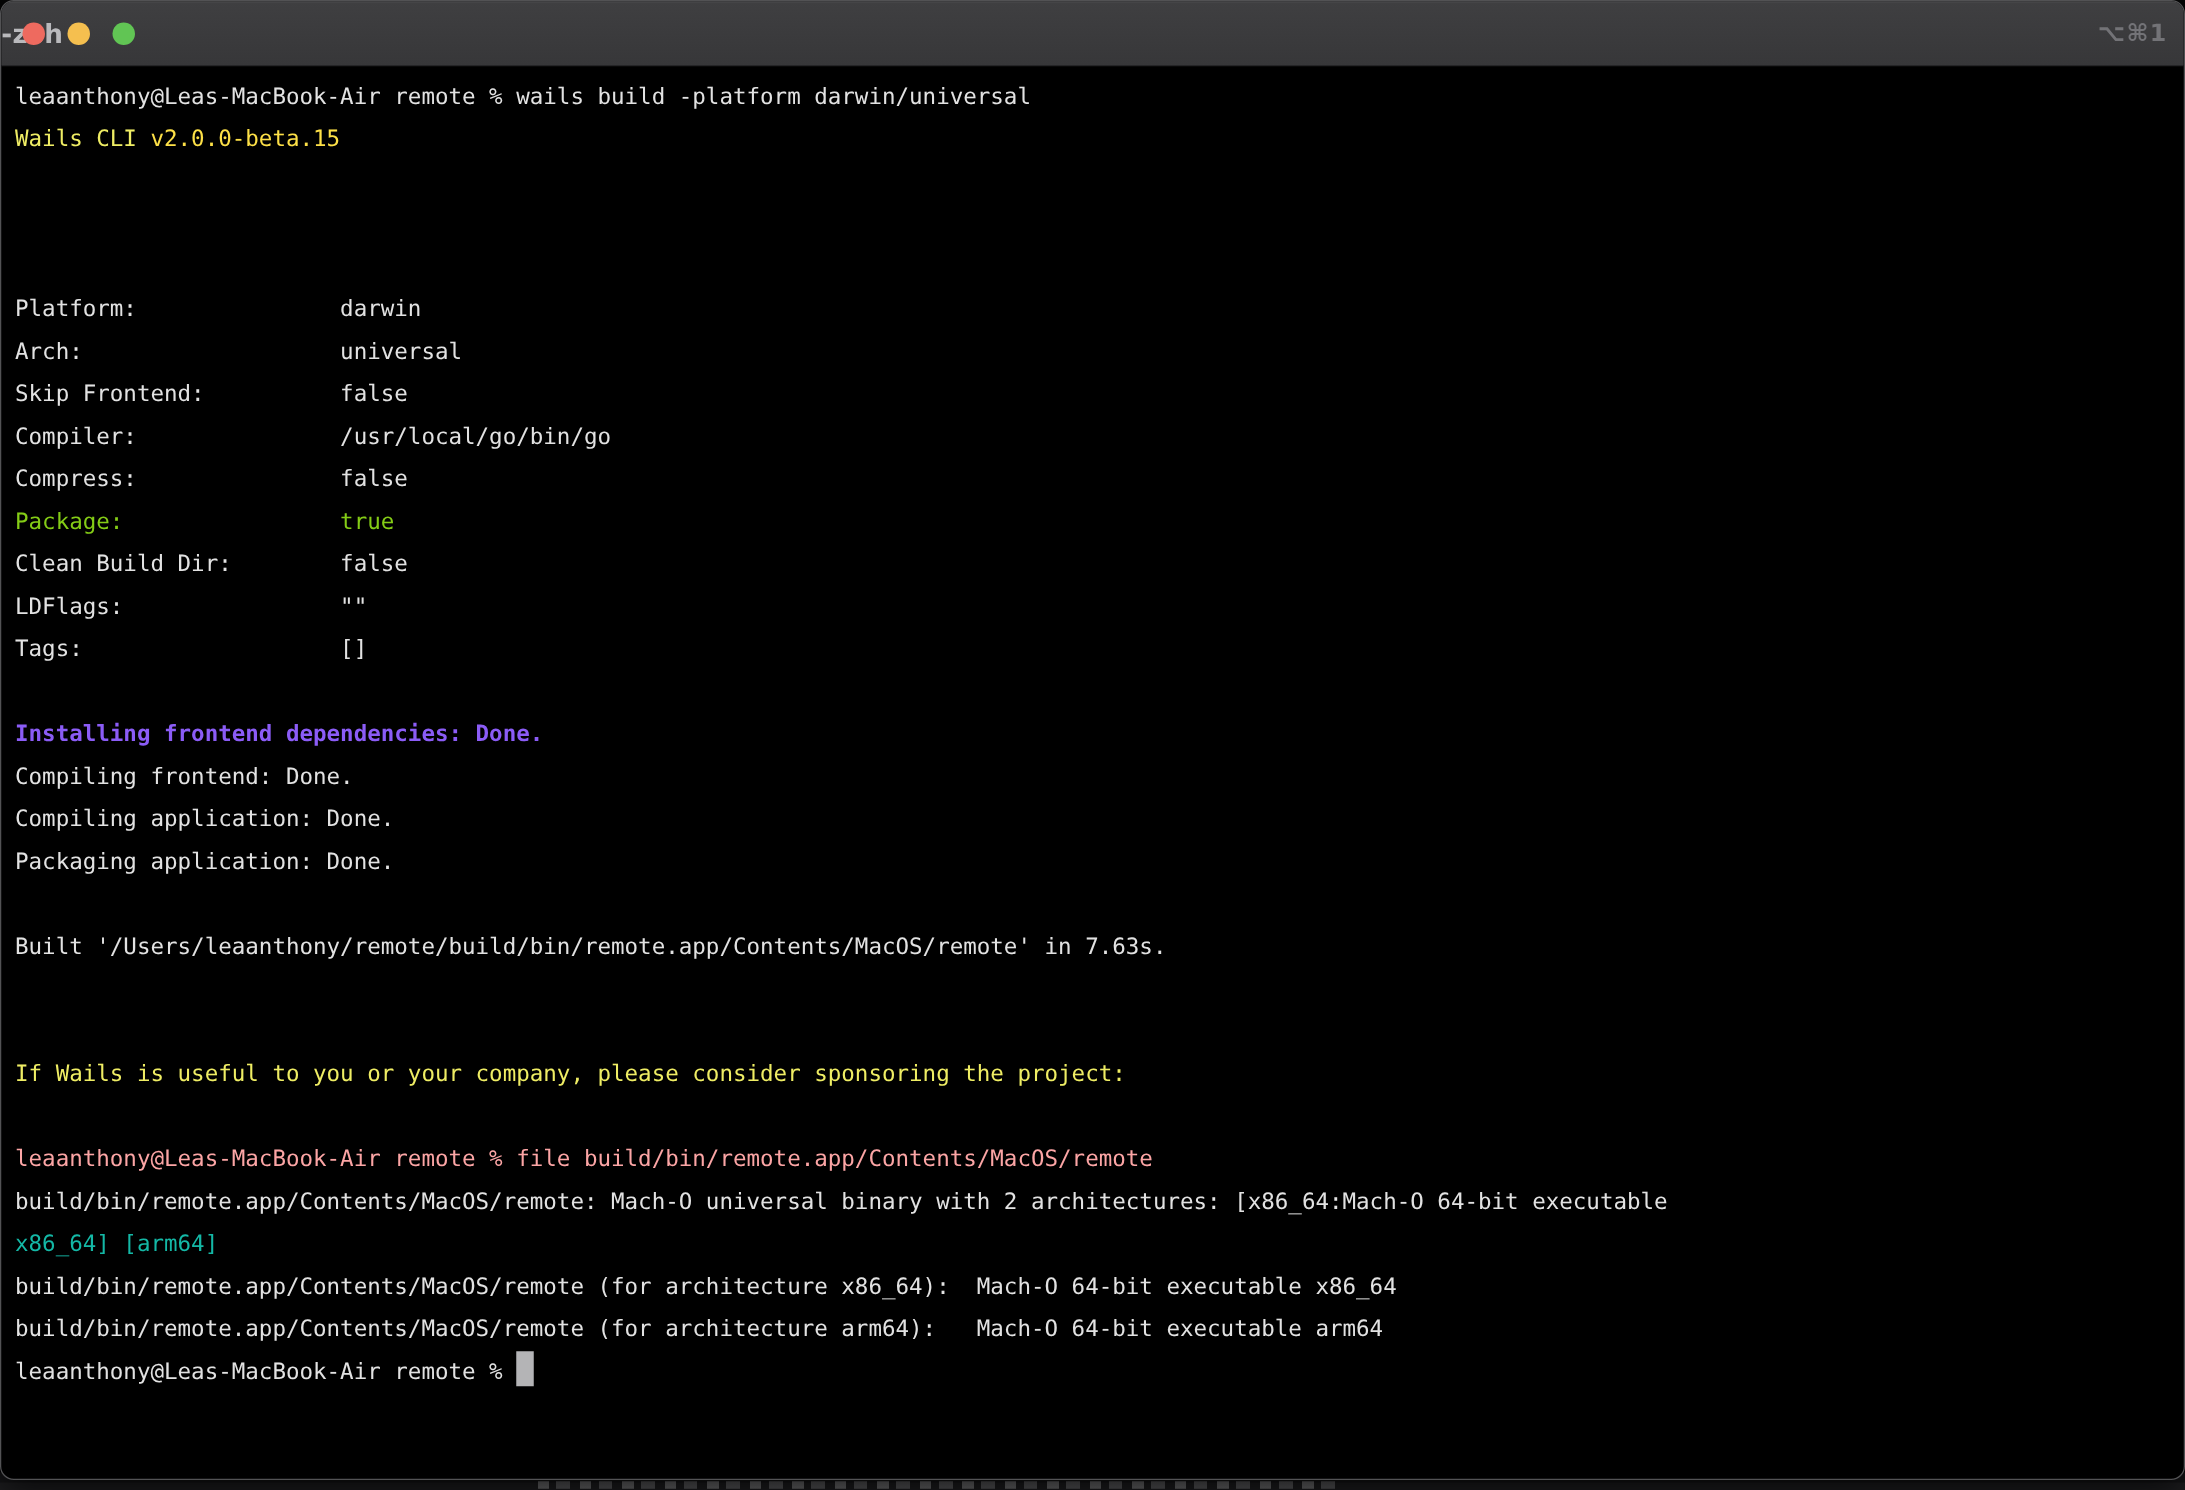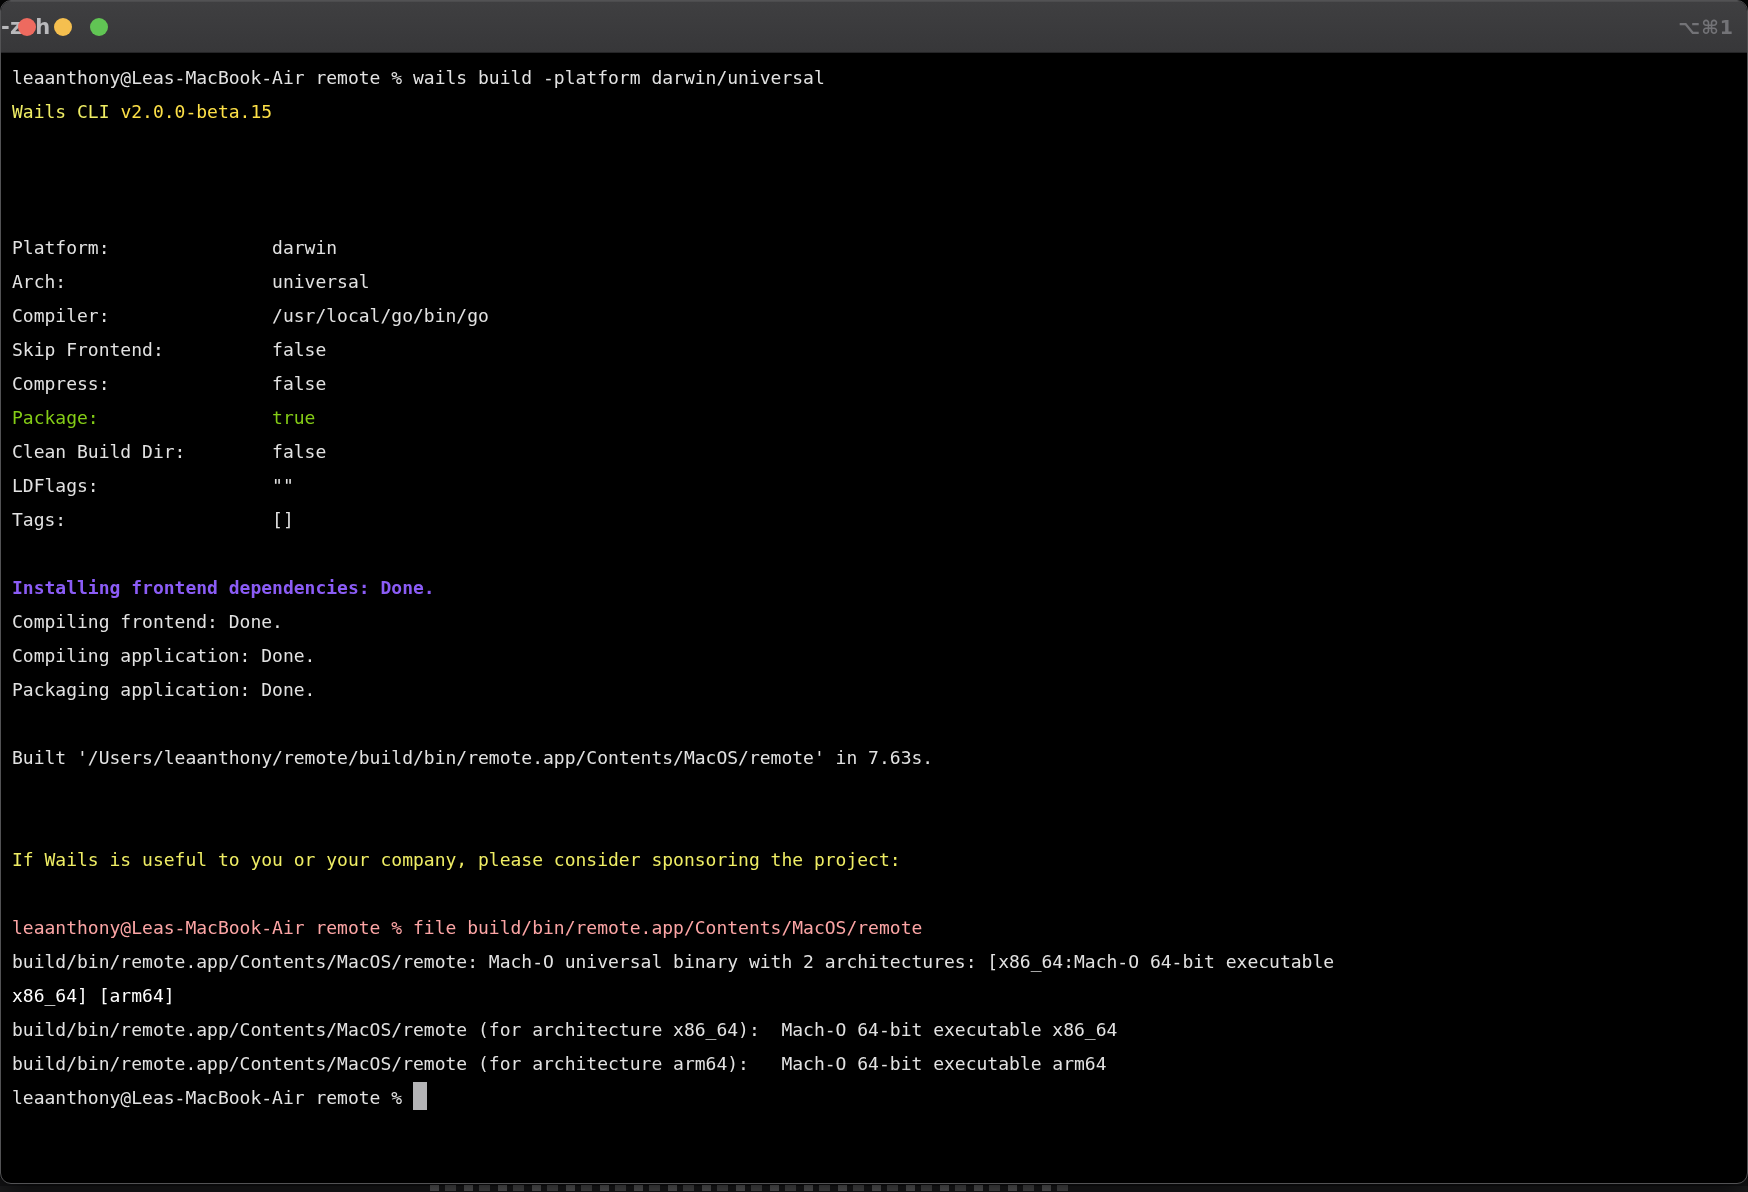--- a/index.html
+++ b/index.html
@@ -96,38 +96,38 @@
     <div class="shortcut">⌥⌘1</div>
   </div>
   <div class="term" id="term" style="color: rgb(226, 226, 226);">
       <div class="term-line"><span style="color: rgb(226, 226, 226);">leaanthony@Leas-MacBook-Air remote % wails build -platform darwin/universal</span></div>
       <div class="term-line"><span style="color: rgb(239, 237, 100);">Wails CLI </span><span style="color: #fde047;">v2.0.0-beta.15</span></div>
       <div class="term-line">&nbsp;</div>
       <div class="term-line">&nbsp;</div>
       <div class="term-line">&nbsp;</div>
       <div class="term-line"><span style="color: rgb(226, 226, 226);">Platform:               darwin</span></div>
       <div class="term-line"><span style="color: rgb(226, 226, 226);">Arch:                   universal</span></div>
+      <div class="term-line"><span style="color: rgb(226, 226, 226);">Skip Frontend:          false</span></div>
       <div class="term-line"><span style="color: rgb(226, 226, 226);">Compiler:               /usr/local/go/bin/go</span></div>
-      <div class="term-line"><span style="color: rgb(226, 226, 226);">Skip Frontend:          false</span></div>
       <div class="term-line"><span style="color: rgb(226, 226, 226);">Compress:               false</span></div>
       <div class="term-line"><span style="color: #84cc16;">Package:                true</span></div>
       <div class="term-line"><span style="color: rgb(226, 226, 226);">Clean Build Dir:        false</span></div>
       <div class="term-line"><span style="color: rgb(226, 226, 226);">LDFlags:                ""</span></div>
       <div class="term-line"><span style="color: rgb(226, 226, 226);">Tags:                   []</span></div>
       <div class="term-line">&nbsp;</div>
       <div class="term-line"><span style="color: #8b5cf6; font-weight: bold;">Installing frontend dependencies: Done.</span></div>
       <div class="term-line"><span style="color: rgb(226, 226, 226);">Compiling frontend: Done.</span></div>
       <div class="term-line"><span style="color: rgb(226, 226, 226);">Compiling application: Done.</span></div>
       <div class="term-line"><span style="color: rgb(226, 226, 226);">Packaging application: Done.</span></div>
       <div class="term-line">&nbsp;</div>
       <div class="term-line"><span style="color: rgb(226, 226, 226);">Built '/Users/leaanthony/remote/build/bin/remote.app/Contents/MacOS/remote' in 7.63s.</span></div>
       <div class="term-line">&nbsp;</div>
       <div class="term-line">&nbsp;</div>
       <div class="term-line"><span style="color: rgb(239, 237, 100);">If Wails is useful to you or your company, please consider sponsoring the project:</span></div>
       <div class="term-line">&nbsp;</div>
       <div class="term-line"><span style="color: #fca5a5;">leaanthony@Leas-MacBook-Air remote % file build/bin/remote.app/Contents/MacOS/remote</span></div>
       <div class="term-line"><span style="color: rgb(226, 226, 226);">build/bin/remote.app/Contents/MacOS/remote: Mach-O universal binary with 2 architectures: [x86_64:Mach-O 64-bit executable</span></div>
-      <div class="term-line"><span style="color: #ffffff;">x86_64] [arm64]</span></div>
+      <div class="term-line"><span style="color: #14b8a6;">x86_64] [arm64]</span></div>
       <div class="term-line"><span style="color: rgb(226, 226, 226);">build/bin/remote.app/Contents/MacOS/remote (for architecture x86_64):  Mach-O 64-bit executable x86_64</span></div>
       <div class="term-line"><span style="color: rgb(226, 226, 226);">build/bin/remote.app/Contents/MacOS/remote (for architecture arm64):   Mach-O 64-bit executable arm64</span></div>
       <div class="term-line"><span style="color: rgb(226, 226, 226);">leaanthony@Leas-MacBook-Air remote % </span><span class="cursor" style="background: rgb(180, 180, 182);"></span></div>
     </div>
 </div>
 
 </body></html>

